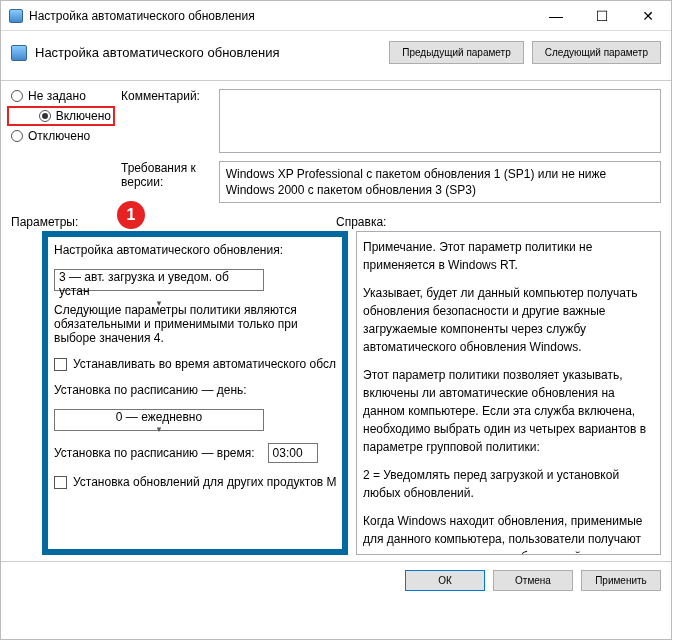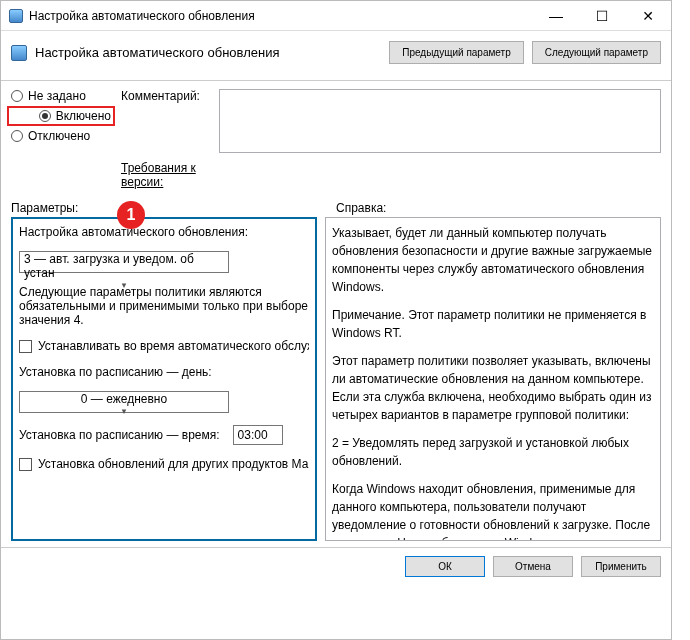--- a/index.html
+++ b/index.html
@@ -50,21 +50,21 @@
     border:1px solid #abadb3; height:42px; width:100%; padding:4px 6px; font-size:12px;
     background:#fff; overflow-y:scroll; line-height:1.35;
   }
   .labels-headers { display:flex; padding: 12px 10px 2px 10px; }
   .labels-headers .lh1 { width: 325px; }
   .cols { display:flex; padding: 0 10px 6px 10px; height: 330px; gap:8px;}
   .colbox {
     border:1px solid #abadb3; background:#fff; overflow-y:scroll;
     padding:6px; position:relative;
   }
-  .colbox.left { flex: 0 0 306px; border: 2px solid #0369a1; }
+  .colbox.left { flex: 0 0 306px; border: 6px solid #0369a1; margin-left: 31px; }
   .colbox.right { flex:1; }
   .options { display:flex; flex-direction:column; gap:12px; font-size:12px;}
   .select {
     width: 210px; border:1px solid #767676; background:#fff;
     height:22px; display:flex; align-items:center; padding:0 4px;
     justify-content:space-between; font-size:12px;flex-direction:column;
   }
   .select .chev { font-size:9px; color:#555; }
   .check-wrap { display:flex; align-items:center; gap:6px; }
   .check { width:13px; height:13px; border:1px solid #555; background:#fff; flex-shrink:0; }
@@ -127,22 +127,23 @@
           <span class="radio"></span>
           <span>Отключено</span>
         </div>
       </div>
 
       <div style="flex:1; display:flex; flex-direction:column; gap:8px; margin-left:10px;">
         <div style="display:flex;">
           <div style="width:120px;">Комментарий:</div>
           <textarea class="textarea" style=""></textarea>
         </div>
-        <div style="display:flex;text-decoration:underline;">
+        <div style="display:flex;">
           <div style="width:120px;">Требования к версии:</div>
+          <div class="reqbox">Windows XP Professional с пакетом обновления 1 (SP1) или не ниже Windows 2000 с пакетом обновления 3 (SP3)</div>
         </div>
       </div>
     </div>
 
     <div class="labels-headers">
       <div class="lh1">Параметры:</div>
       <div>Справка:</div>
     </div>
 
     <div class="cols">
@@ -168,22 +169,22 @@
             <span class="timebox">03:00</span>
           </div>
           <div class="check-wrap">
             <span class="check"></span>
             <span style="white-space:nowrap;overflow:hidden;">Установка обновлений для других продуктов Майкрософт</span>
           </div>
         </div>
       </div>
 
       <div class="colbox right help">
+        <p>Примечание. Этот параметр политики не применяется в Windows RT.</p>
         <p>Указывает, будет ли данный компьютер получать обновления безопасности и другие важные загружаемые компоненты через службу автоматического обновления Windows.</p>
-        <p>Примечание. Этот параметр политики не применяется в Windows RT.</p>
         <p>Этот параметр политики позволяет указывать, включены ли автоматические обновления на данном компьютере. Если эта служба включена, необходимо выбрать один из четырех вариантов в параметре групповой политики:</p>
         <p>    2 = Уведомлять перед загрузкой и установкой любых обновлений.</p>
         <p>    Когда Windows находит обновления, применимые для данного компьютера, пользователи получают уведомление о готовности обновлений к загрузке. После перехода в Центр обновления Windows пользователи могут загрузить и</p>
       </div>
     </div>
 
     <div class="footer">
       <div class="btn ok">ОК</div>
       <div class="btn">Отмена</div>
       <div class="btn">Применить</div>

